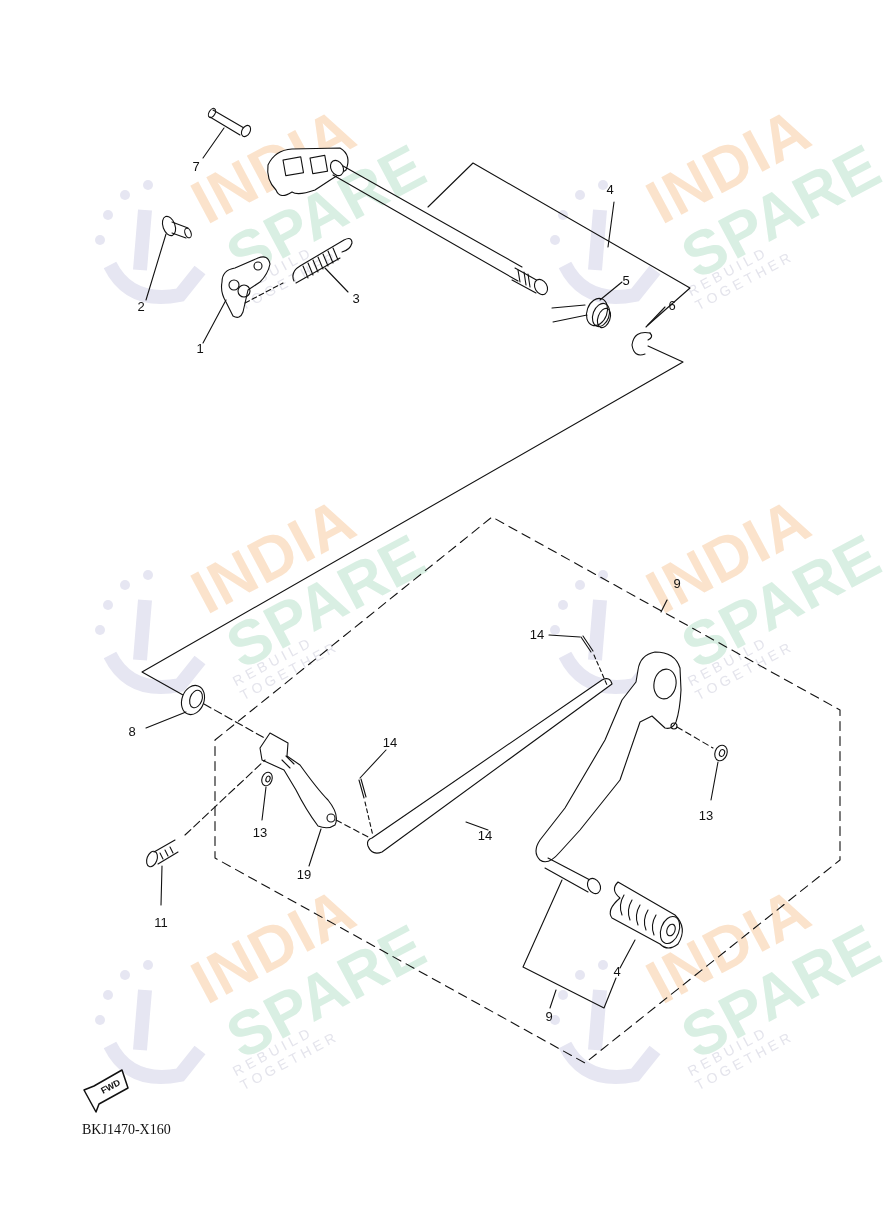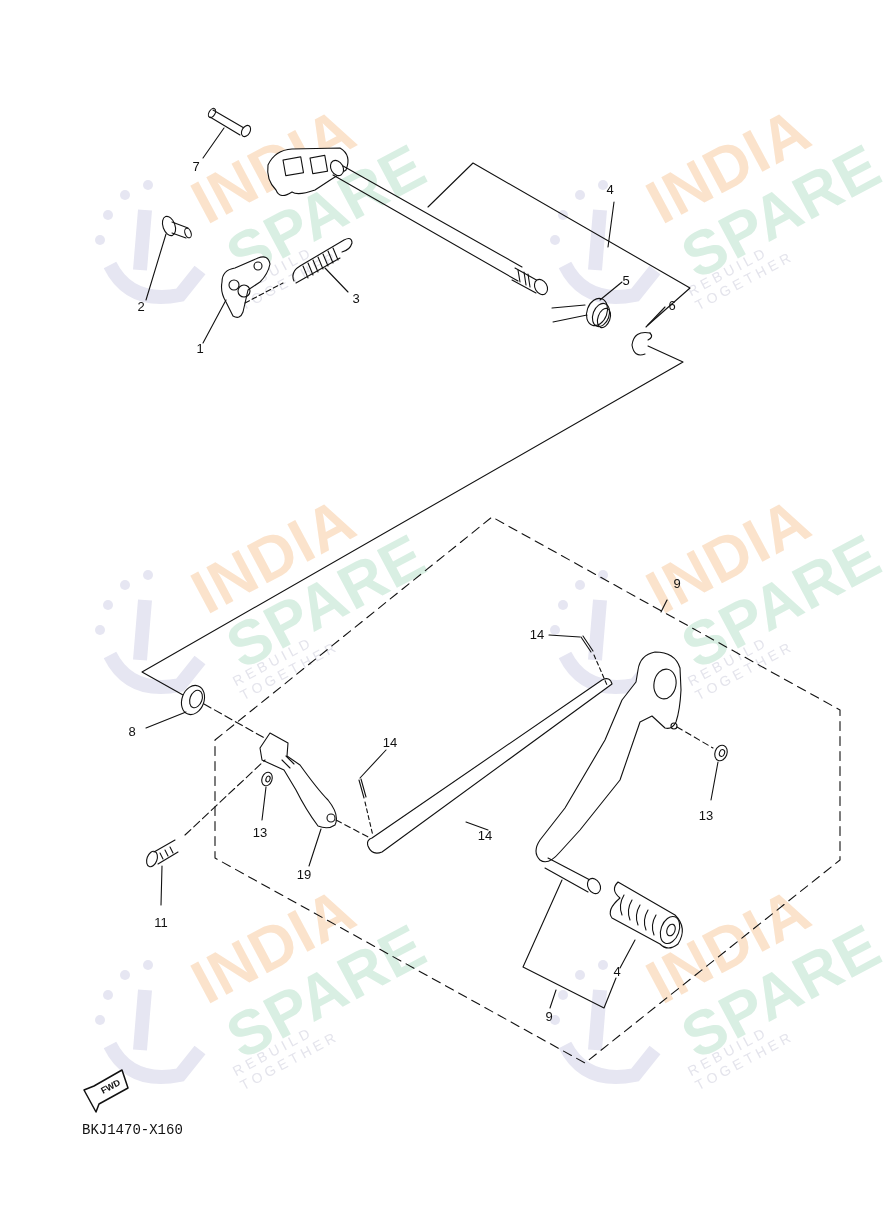--- a/index.html
+++ b/index.html
@@ -3,21 +3,21 @@
 <meta charset="utf-8">
 <style>
   html, body { margin:0; padding:0; background:#ffffff; }
   body { width:885px; height:1226px; position:relative; overflow:hidden; font-family:"Liberation Sans", sans-serif; }
   #diagram { position:absolute; left:0; top:0; width:885px; height:1226px; }
   .callout { position:absolute; font-size:13px; color:#111; font-family:"Liberation Sans", sans-serif; line-height:1; transform:translate(-50%,-50%); }
   .wm { position:absolute; pointer-events:none; }
   .wm-india { position:absolute; font-family:"Liberation Sans", sans-serif; font-weight:bold; font-size:62px; color:#fbe3cc; transform:rotate(-28deg); transform-origin:left top; letter-spacing:1px; }
   .wm-spare { position:absolute; font-family:"Liberation Sans", sans-serif; font-weight:bold; font-size:62px; color:#d9efe3; transform:rotate(-28deg); transform-origin:left top; letter-spacing:1px; }
   .wm-tag { position:absolute; font-family:"Liberation Sans", sans-serif; font-size:14px; color:#e4e4ec; letter-spacing:4px; transform:rotate(-28deg); transform-origin:left top; }
-  .code { position:absolute; left:82px; top:1122px; font-size:14px; color:#111; font-family:Liberation Mono, monospace; }
+  .code { position:absolute; left:82px; top:1122px; font-size:14px; color:#111; font-family:Liberation Serif, serif; }
   .fwd-label { font-family:"Liberation Sans", sans-serif; font-weight:bold; font-size:9px; }
 </style>
 </head>
 <body>
 
 <div class="wm" style="left:0;top:0;">
   <svg style="position:absolute;left:90px;top:170px" width="130" height="140" viewBox="0 0 130 140">
     <circle cx="10" cy="70" r="5" fill="#e6e6f2"></circle>
       <circle cx="18" cy="45" r="5" fill="#e6e6f2"></circle>
       <circle cx="35" cy="25" r="5" fill="#e6e6f2"></circle>

